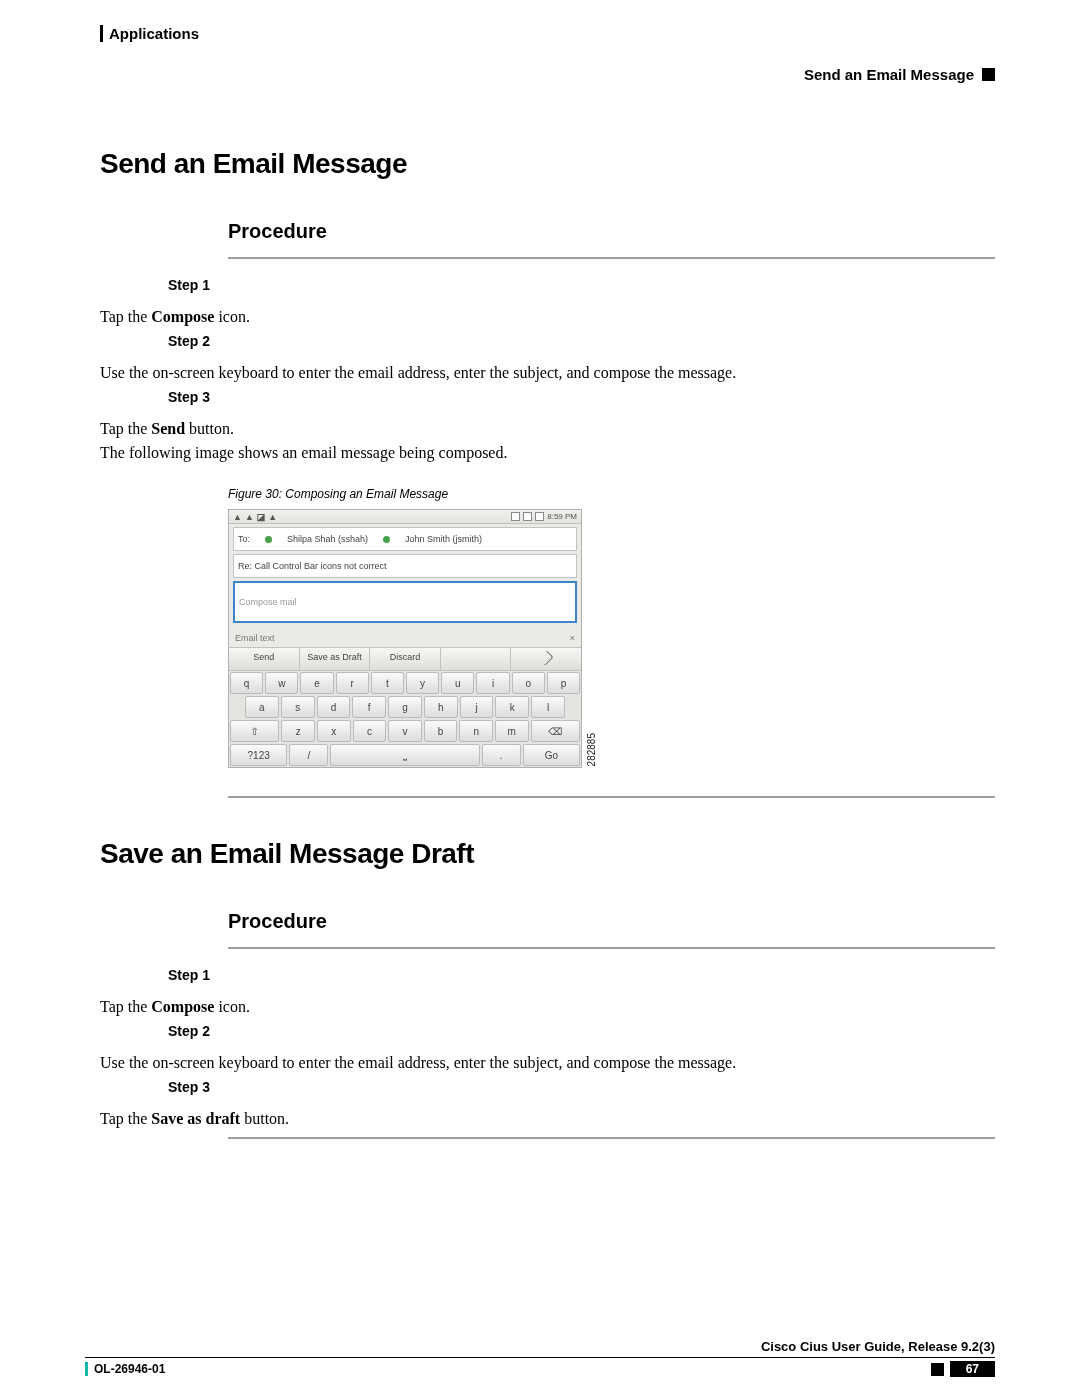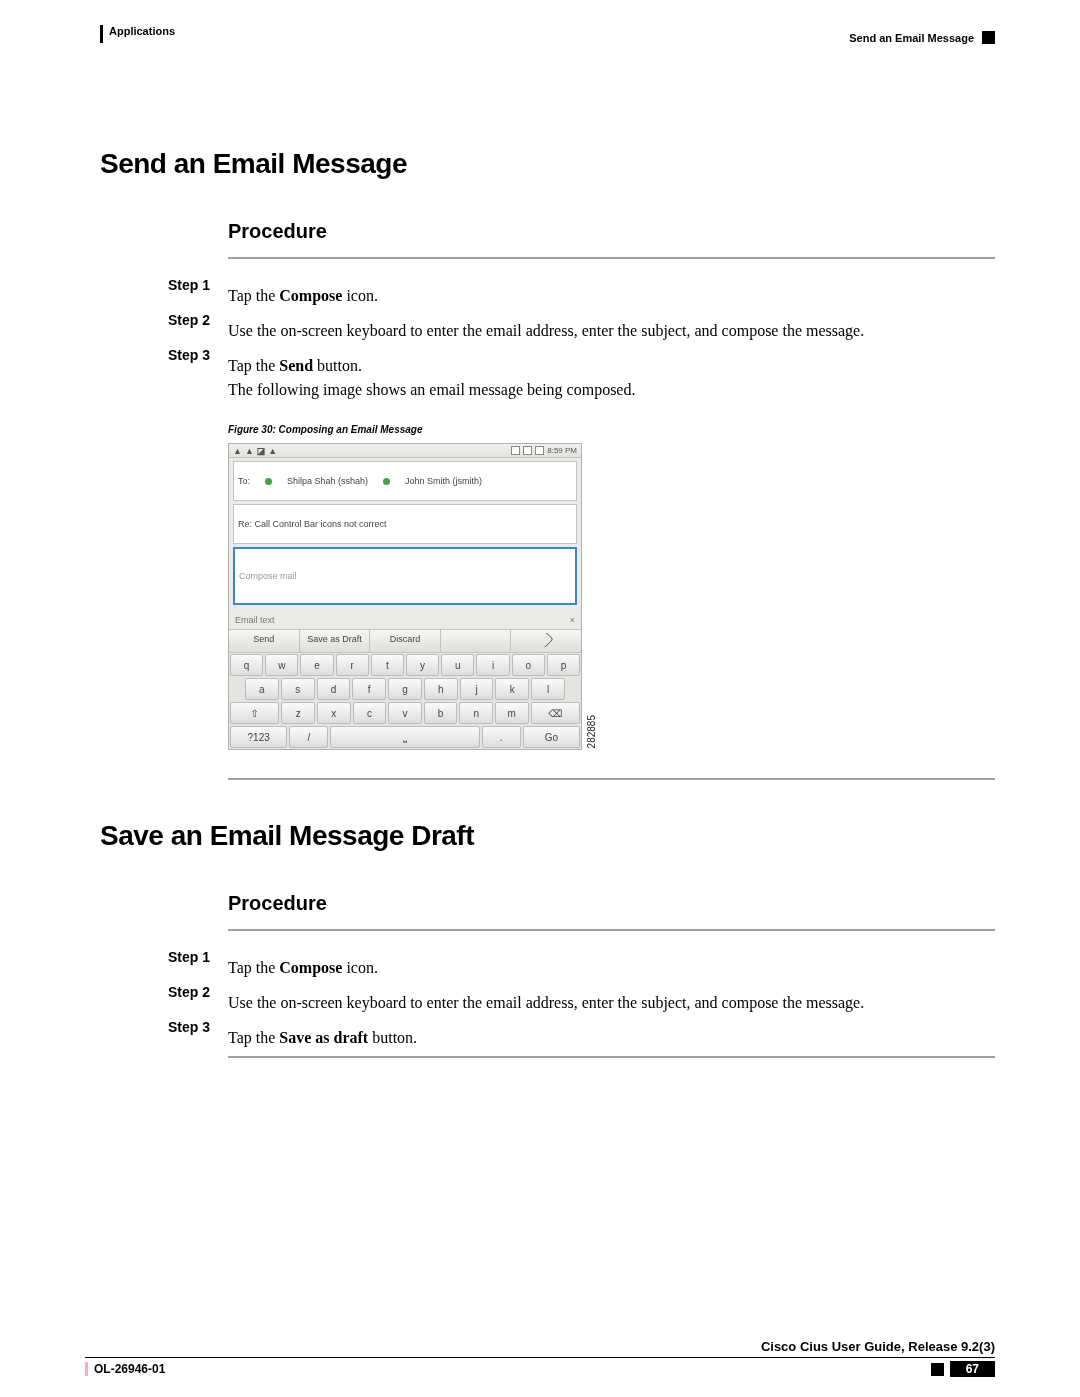--- a/index.html
+++ b/index.html
@@ -17,23 +17,24 @@
     position: relative;
     width: 100%;
     height: 100%;
     padding: 25px 85px 40px 100px;
     box-sizing: border-box;
   }
   .top-row {
     display: flex;
     justify-content: space-between;
     font-family: Arial, Helvetica, sans-serif;
-    font-size: 11px;
+    font-size: 15px;
     font-weight: 700;
     height: 18px;
+    flex-direction: column;
   }
   .top-left {
     border-left: 3px solid #000;
     padding-left: 6px;
   }
   .top-right-wrap {
     display:flex;
     flex-direction: column;
     align-items: flex-end;
   }
@@ -69,37 +70,38 @@
     background: #9f9f9f;
     margin: 14px 0 16px 128px;
   }
   .hr-thin { margin-top: 6px; }
   .steps { margin-left: 0; }
   .step-row {
     display: flex;
     font-size: 16px;
     line-height: 1.5;
     margin: 2px 0;
+    flex-direction: column;
   }
   .step-label {
     width: 128px;
     text-align: right;
     padding-right: 18px;
     font-family: Arial, Helvetica, sans-serif;
     font-weight: 700;
     font-size: 14px;
     box-sizing: border-box;
     flex-shrink: 0;
   }
   .step-text { flex: 1; margin-top: 9px; }
   .bold { font-weight: 700; }
   .fig-caption {
     font-family: Arial, Helvetica, sans-serif;
-    font-size: 10px;
-    font-weight: 700;
+    font-size: 12px;
+    font-weight: 400;
     font-style: italic;
     margin: 22px 0 8px 128px;
   }
   
   .figwrap {
     margin-left: 128px;
     position: relative;
     width: 365px;
   }
   .fig {
@@ -123,21 +125,21 @@
   .sbar-left span { font-weight:700; font-size:9px; color:#555; }
   .sbar-right { display:flex; gap:3px; align-items:center; font-size:8px; color:#555;}
   .ico {
     width:9px;height:9px;display:inline-block;
     border:1px solid #888; box-sizing:border-box;
     background:#fff;
   }
   .field {
     background:#fff;
     margin:3px 4px 0 4px;
-    padding:14px 4px;
+    padding:6px 4px;
     border:1px solid #c4c2be;
     font-size:9px;
     display:flex;
     gap:15px;
     align-items:center;
   }
   .dot {
     width:7px;height:7px;border-radius:50%;
     background:#46a049; display:inline-block;
   }
@@ -217,21 +219,21 @@
   }
   .foot-row {
     display:flex;
     justify-content:space-between;
     align-items:center;
     padding-top:3px;
     font-size:12px;
   }
   .foot-left {
     font-weight:700;
-    border-left:3px solid #f9a8d4;
+    border-left:3px solid #14b8a6;
     padding-left:6px;
   }
   .foot-right { display:flex; align-items:center; gap:6px; }
   .pgnum {
     background:#000;
     color:#fff;
     padding:1px 16px;
     font-weight:700;
     font-size:12px;
   }

